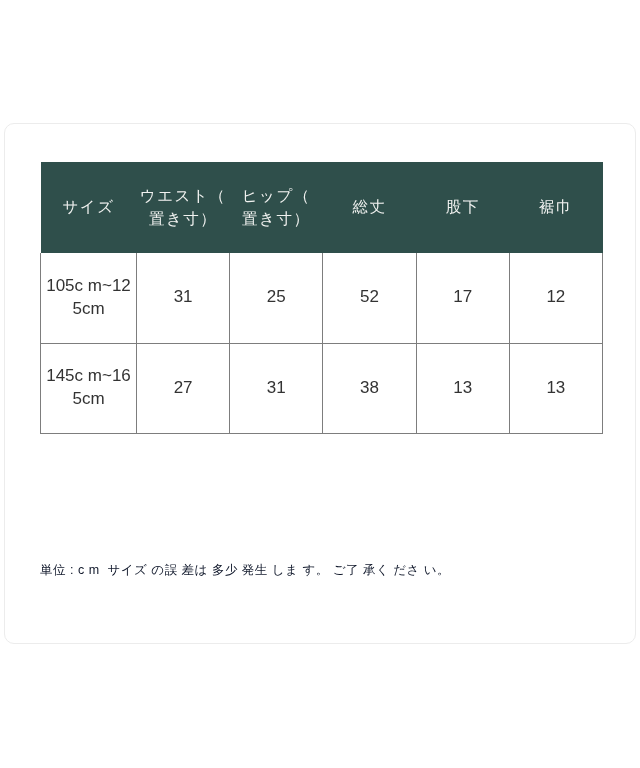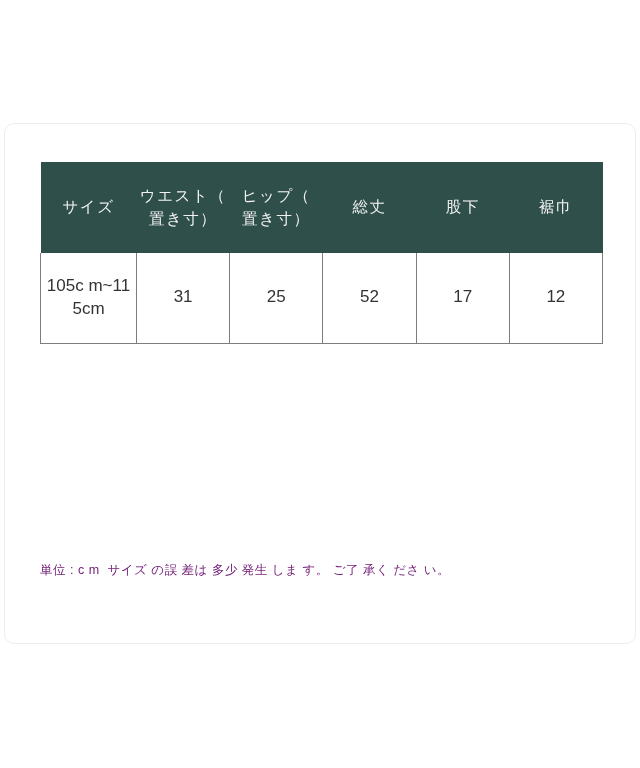--- a/index.html
+++ b/index.html
@@ -61,21 +61,21 @@
     padding: 0 1px;
     background: #ffffff;
   }
   tbody tr:first-child td { border-top: none; }
   .note {
     position: absolute;
     left: 35px;
     top: 438px;
     margin: 0;
     font-size: 12.5px;
-    color: #701a75;
+    color: #0f172a;
     letter-spacing: 0.5px;
     white-space: pre;
   }
 </style>
 </head>
 <body>
 
 <div class="page">
   <div class="card">
 
@@ -95,27 +95,36 @@
 置き寸）</th>
           <th>ヒップ（
 置き寸）</th>
           <th>総丈</th>
           <th>股下</th>
           <th>裾巾</th>
         </tr>
       </thead>
       <tbody>
         <tr>
-          <td>105c m~11
+          <td>105c m~12
 5cm</td>
           <td>31</td>
           <td>25</td>
           <td>52</td>
           <td>17</td>
           <td>12</td>
+        </tr>
+        <tr>
+          <td>145c m~16
+5cm</td>
+          <td>27</td>
+          <td>31</td>
+          <td>38</td>
+          <td>13</td>
+          <td>13</td>
         </tr>
       </tbody>
     </table>
 
     <p class="note">単位 : c m  サイズ の誤 差は 多少 発生 しま す。 ご了 承く ださ い。</p>
 
   </div>
 </div>
 
 </body></html>

